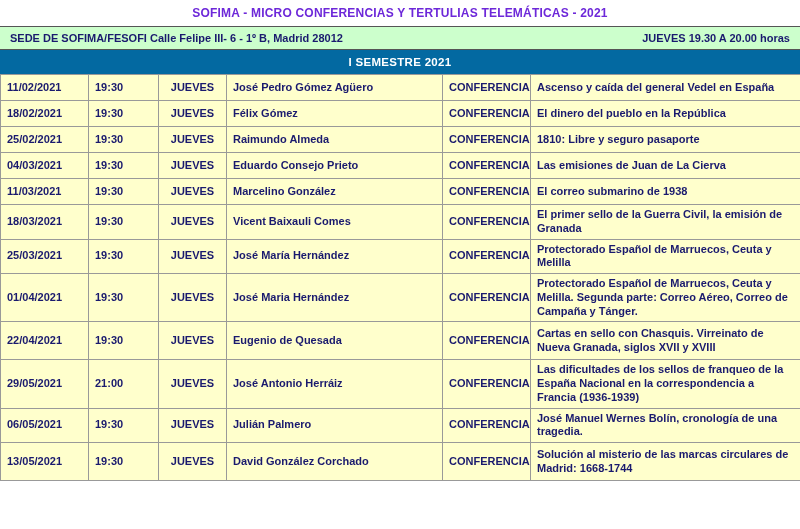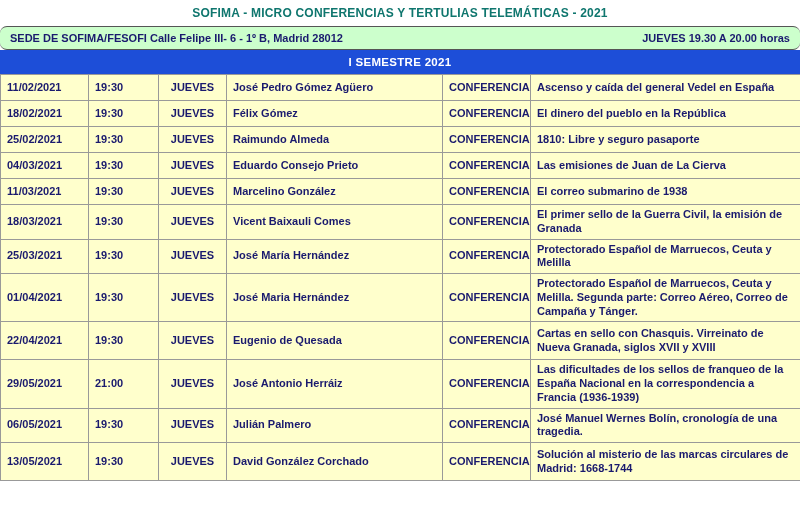--- a/index.html
+++ b/index.html
@@ -19,40 +19,39 @@
     position: relative;
     box-sizing: border-box;
   }
   .title-bar {
     height: 26px;
     display: flex;
     align-items: center;
     justify-content: center;
     font-size: 12px;
     font-weight: bold;
-    color: #0f766e;
+    color: #6d28d9;
     letter-spacing: 0.2px;
   }
   .venue-bar {
     background: #ccffcc;
     border-top: 1px solid #555555;
     border-bottom: 1px solid #555555;
     height: 24px;
     display: flex;
     align-items: center;
     justify-content: space-between;
     padding: 0 10px;
     box-sizing: border-box;
     font-size: 11px;
     font-weight: bold;
     color: #1a1a6e;
-    border-radius: 7px;
   }
   .semester-bar {
-    background: #1d4ed8;
+    background: #0369a1;
     color: #ffffff;
     height: 24px;
     display: flex;
     align-items: center;
     justify-content: center;
     font-size: 11.5px;
     font-weight: bold;
     letter-spacing: 0.3px;
   }
   table.sched {

